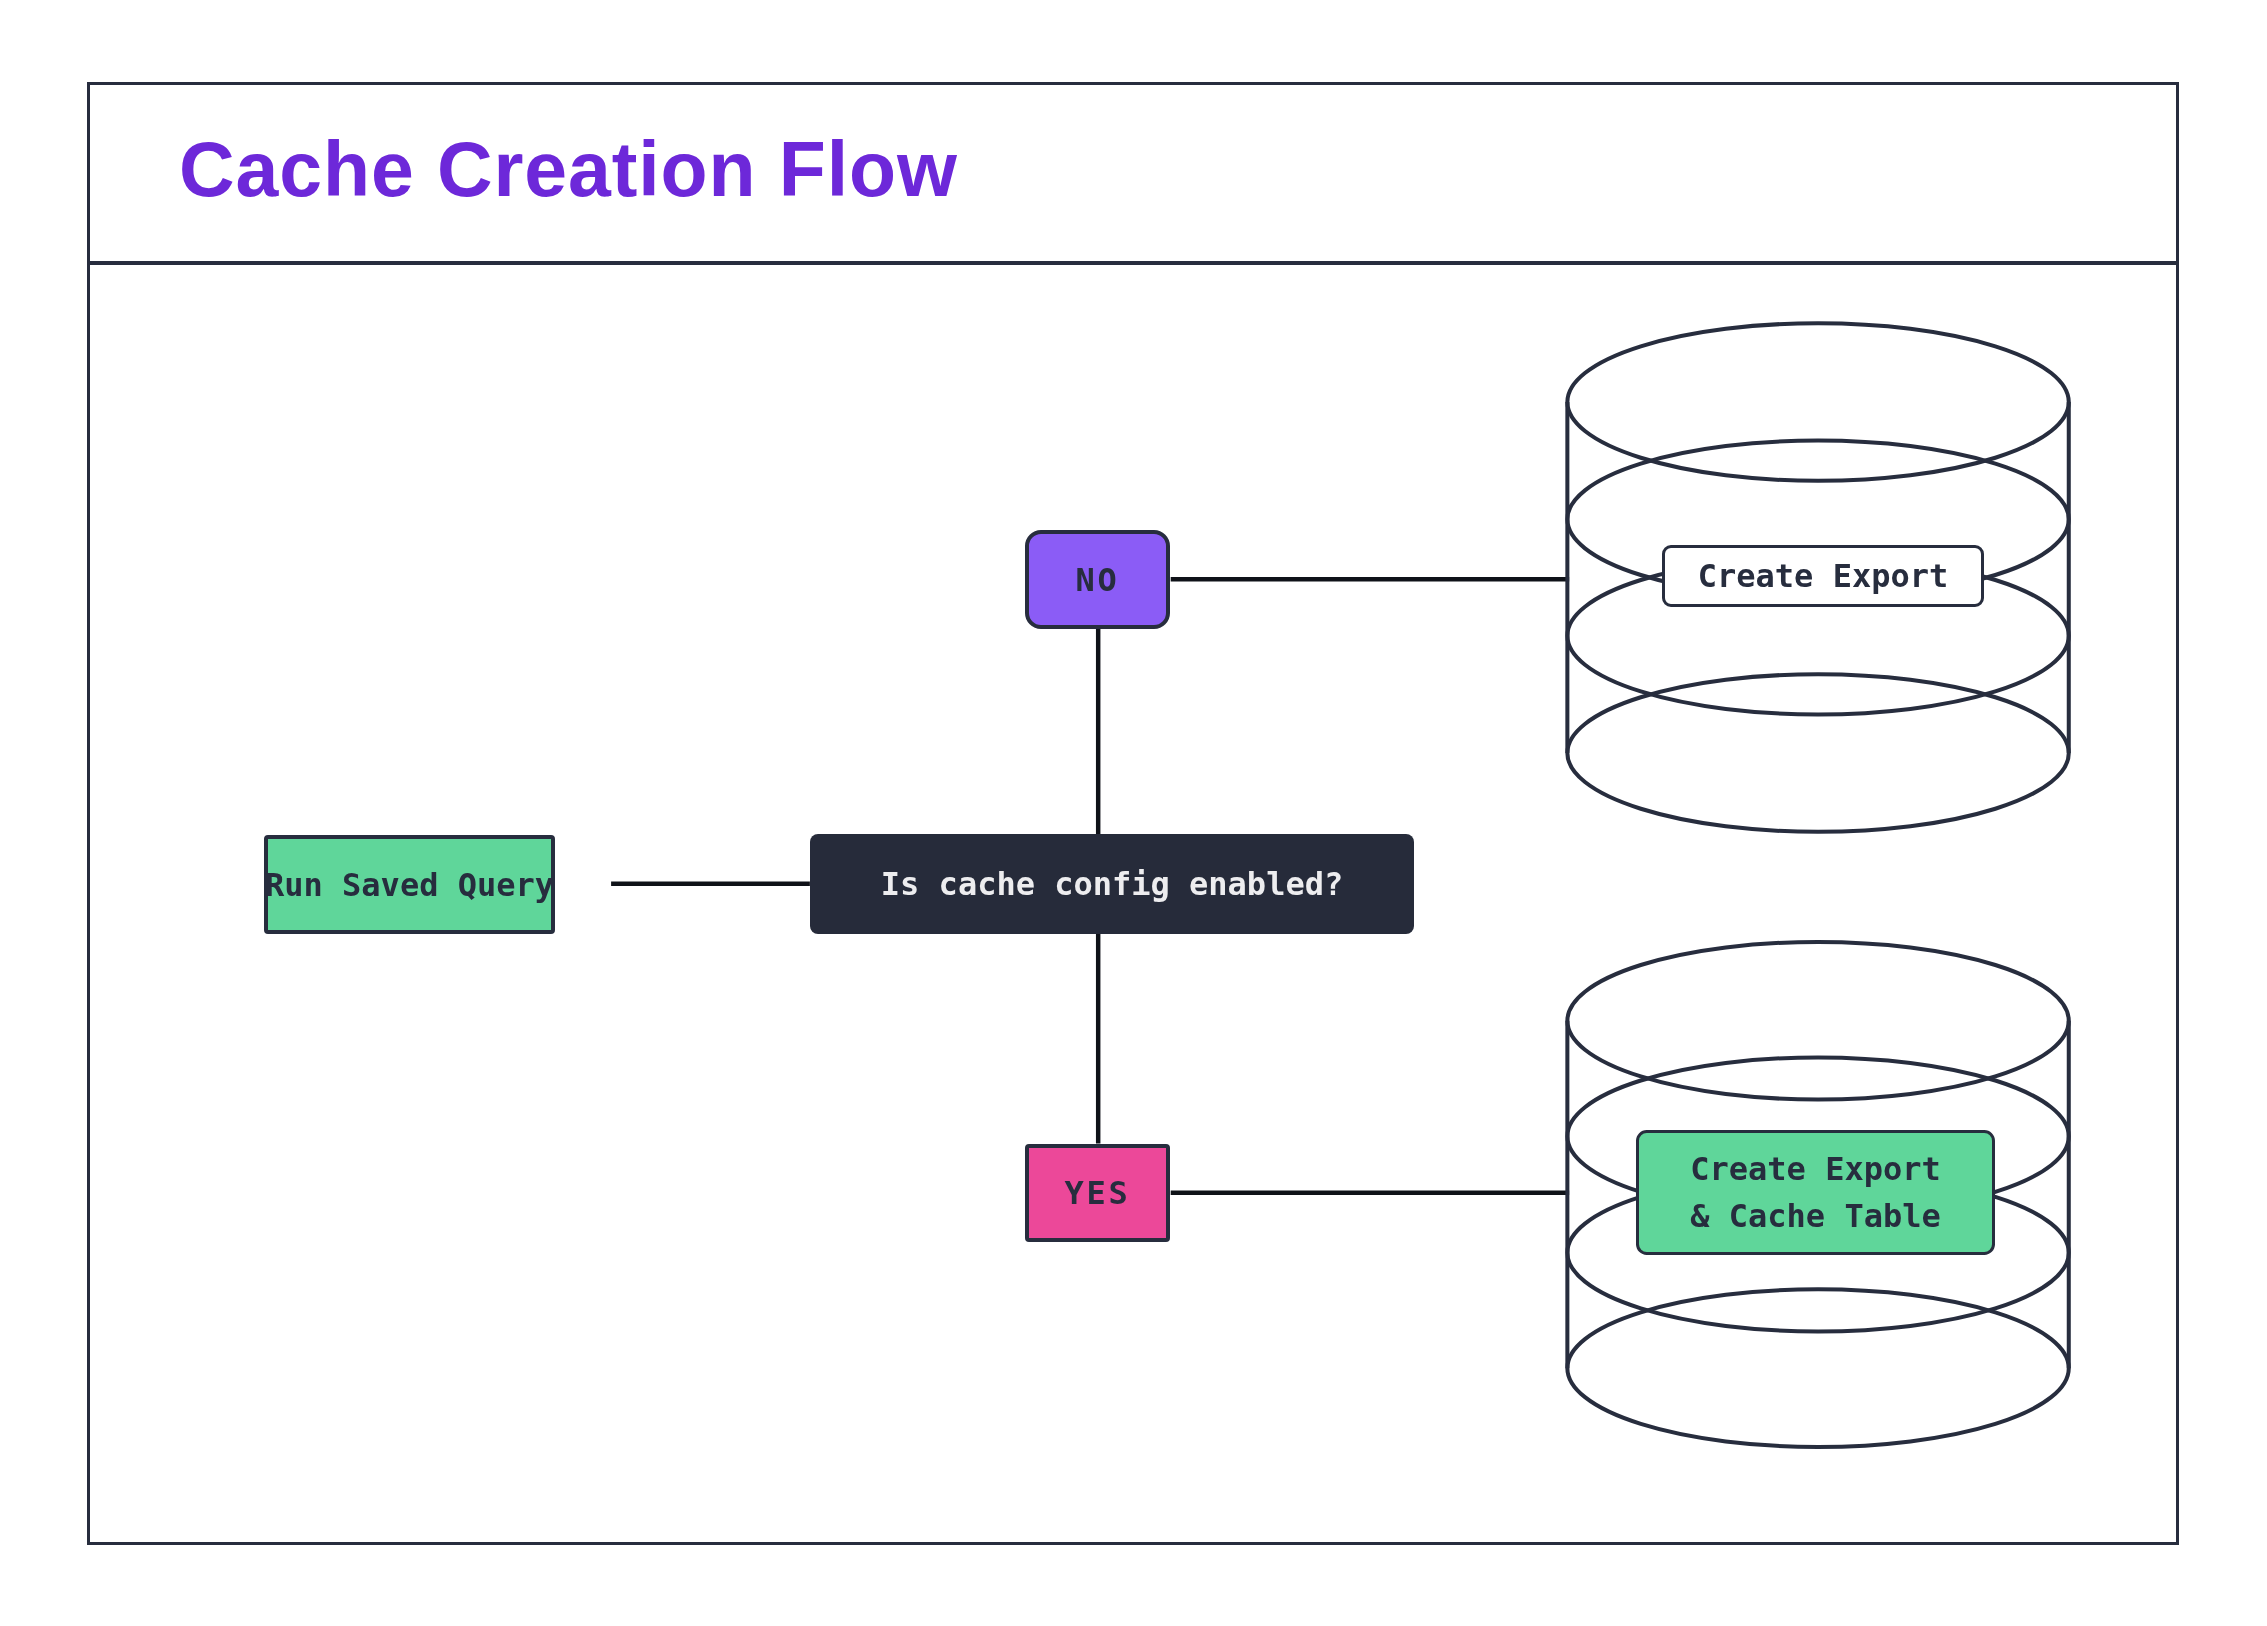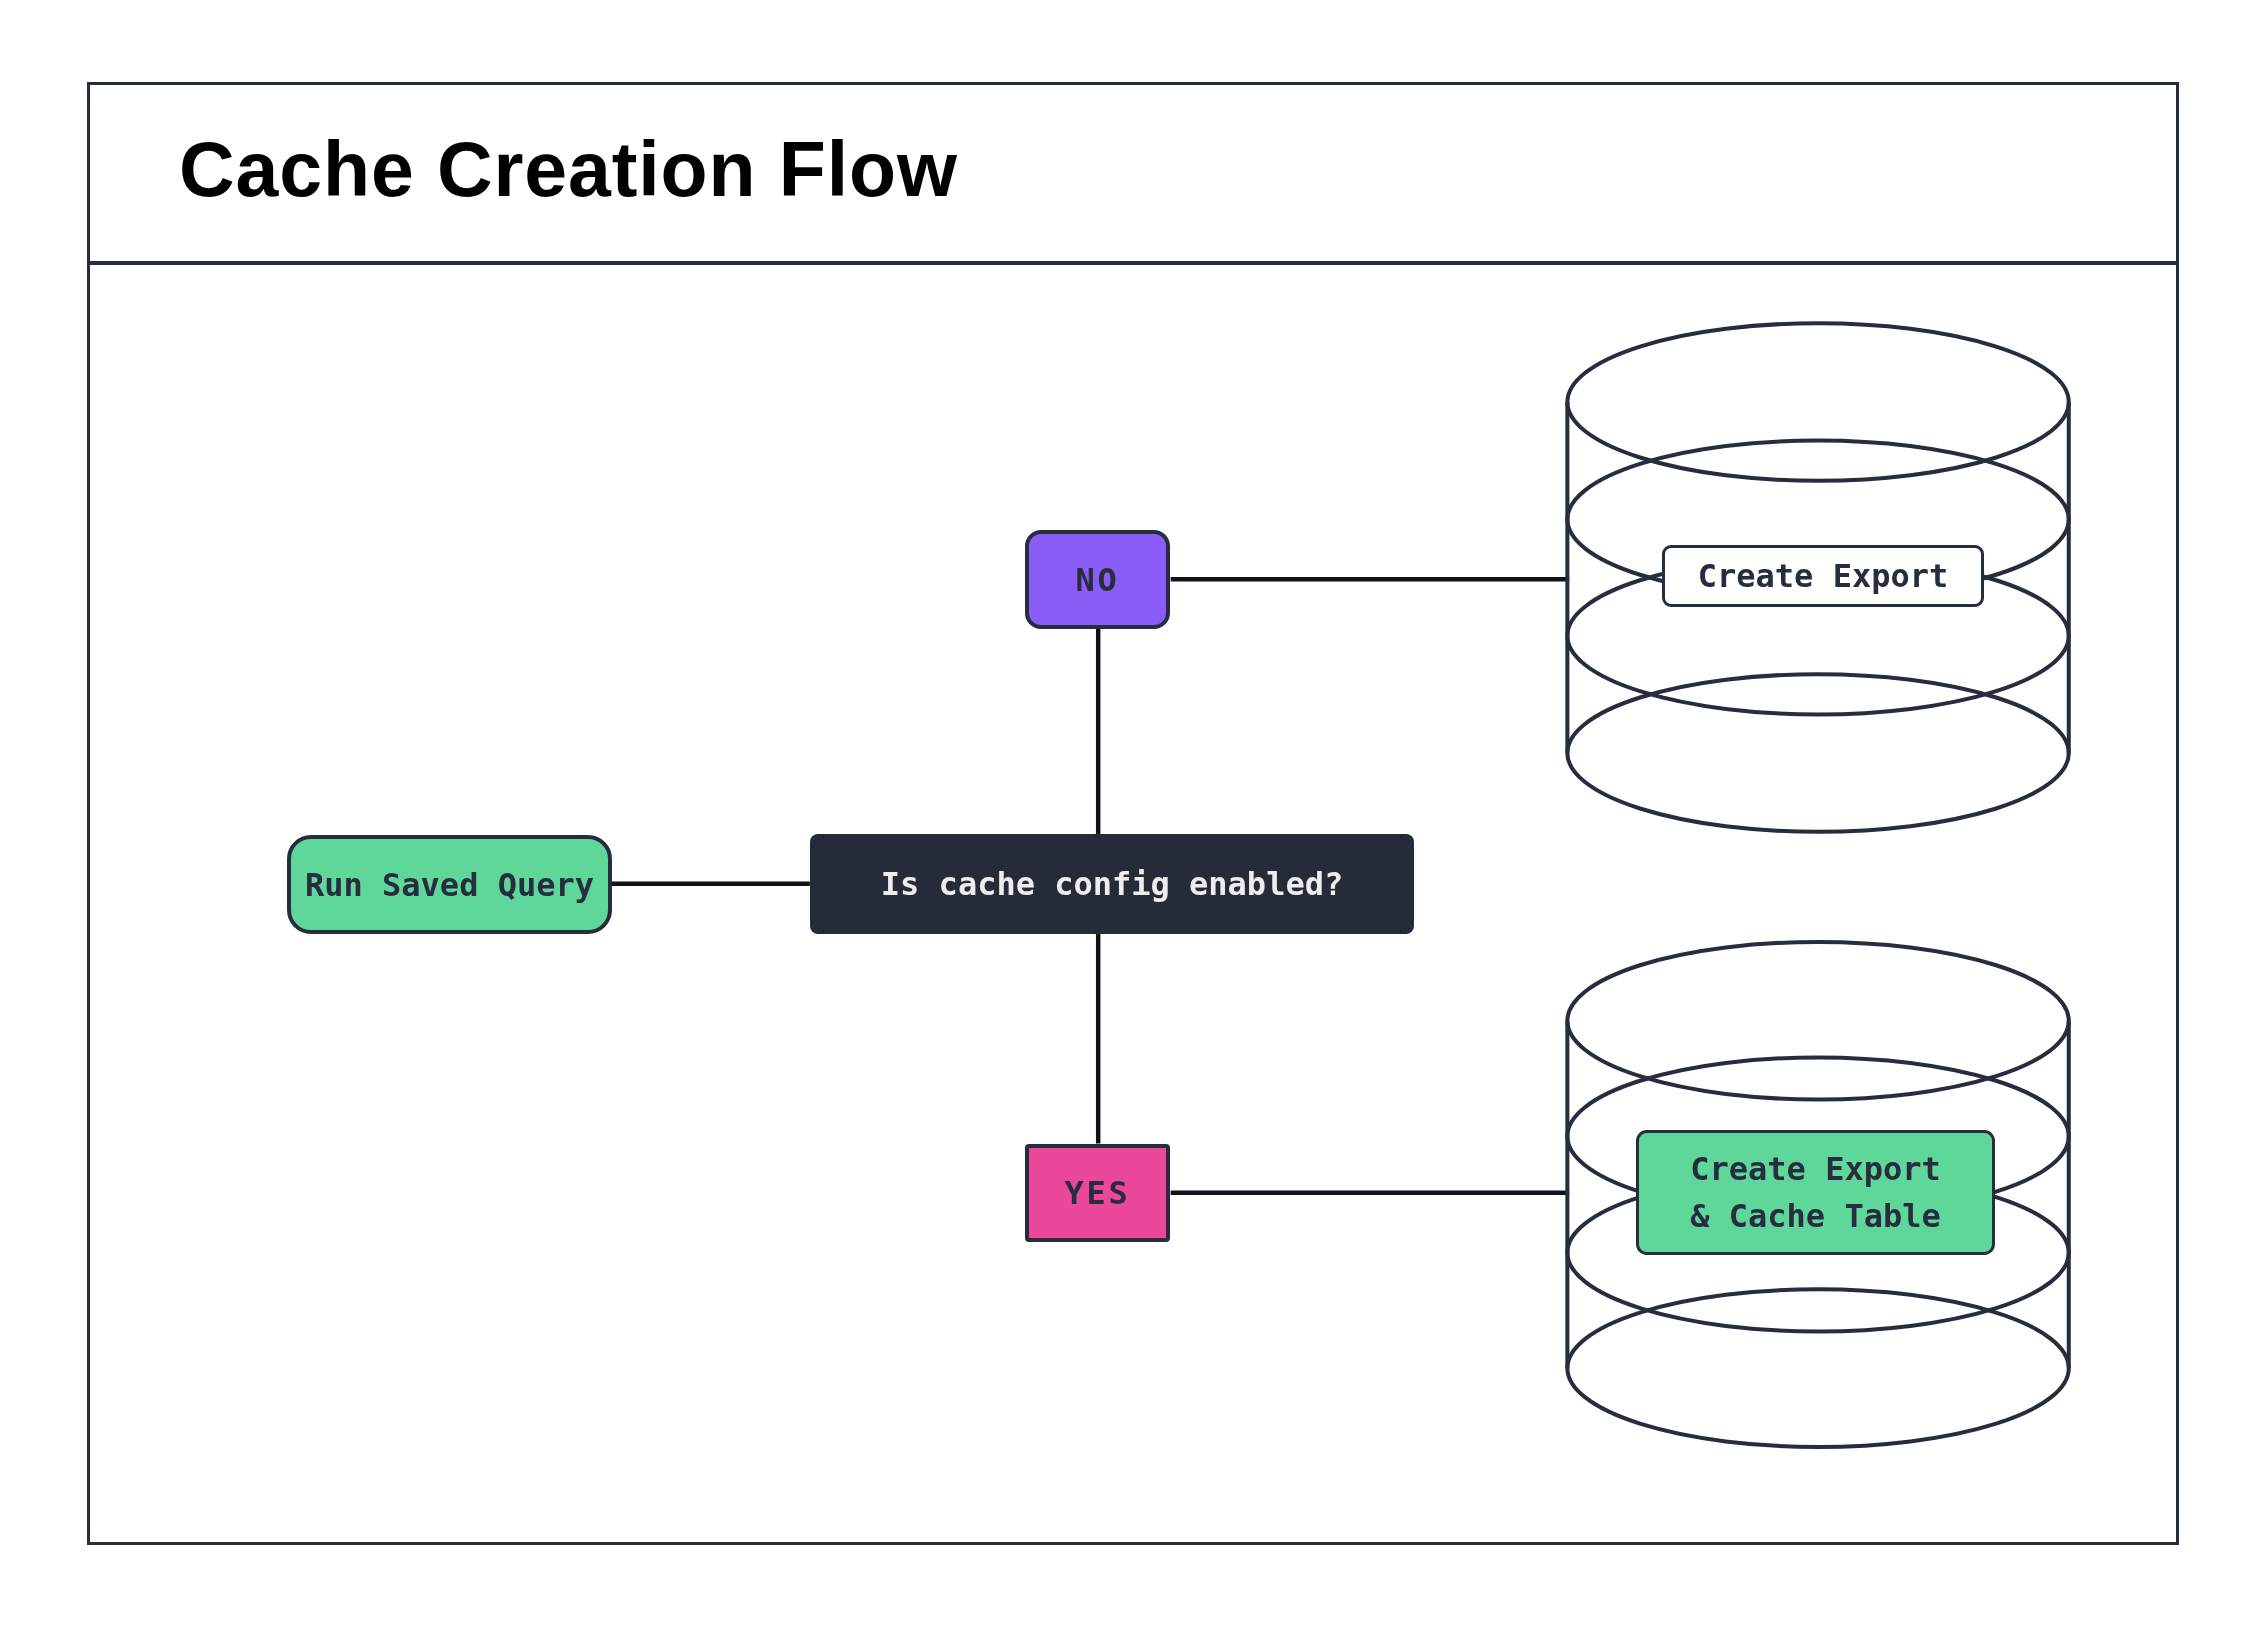--- a/index.html
+++ b/index.html
@@ -22,21 +22,21 @@
     border: 3.6px solid #272D3E;
     box-sizing: border-box;
   }
   .title {
     position: absolute;
     left: 179px; top: 131px;
     font-family: "Liberation Sans", sans-serif;
     font-weight: 700;
     font-size: 77px;
     line-height: 1;
-    color: #000000;
+    color: #6d28d9;
     letter-spacing: 0.9px;
     white-space: nowrap;
   }
   .divider {
     position: absolute;
     left: 87px; top: 261px;
     width: 2092px; height: 3.6px;
     background: #272D3E;
   }
   .layer {
@@ -49,25 +49,25 @@
     box-sizing: border-box;
     display: flex;
     align-items: center;
     justify-content: center;
     font-size: 32px;
     color: #272D3E;
     white-space: nowrap;
     font-weight: bold;
   }
   .node-start {
-    left: 287px; top: 835px;
-    width: 325px; height: 99px;
+    left: 264px; top: 835px;
+    width: 291px; height: 99px;
     background: #5FD69A;
     border: 4.5px solid #272D3E;
-    border-radius: 24px;
+    border-radius: 4px;
   }
   .node-decision {
     left: 810px; top: 834px;
     width: 604px; height: 100px;
     background: #262B3A;
     border-radius: 8px;
     color: #EDEDEF;
   }
   .branch {
     font-weight: 700;

